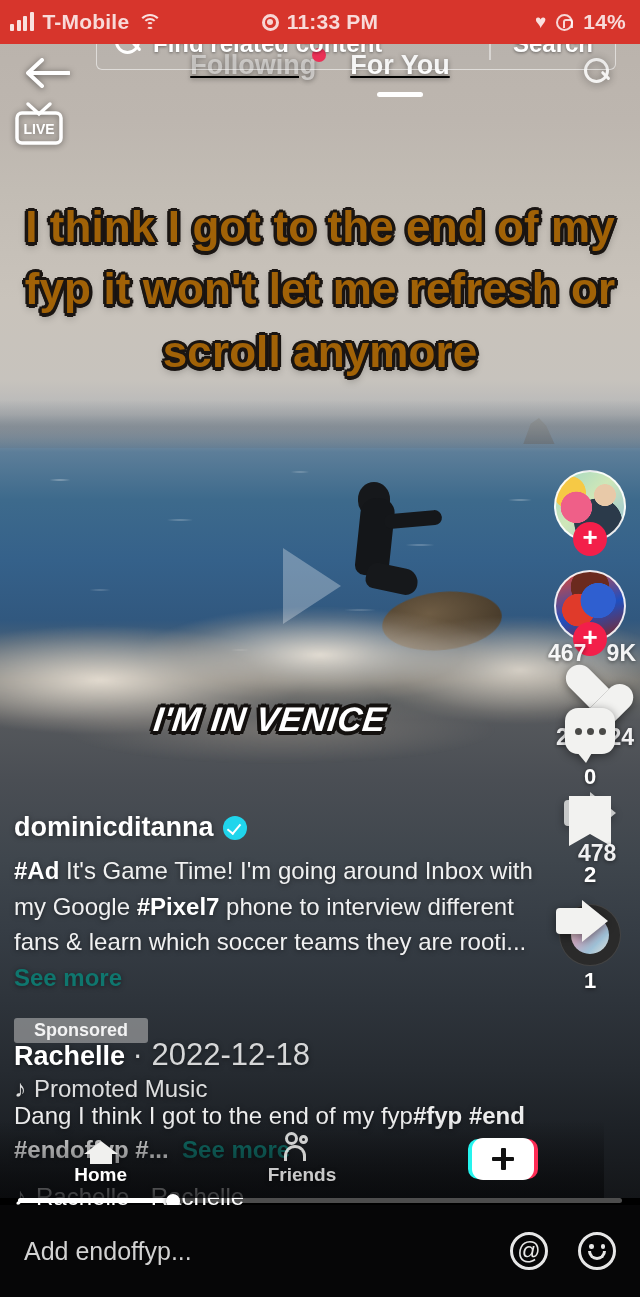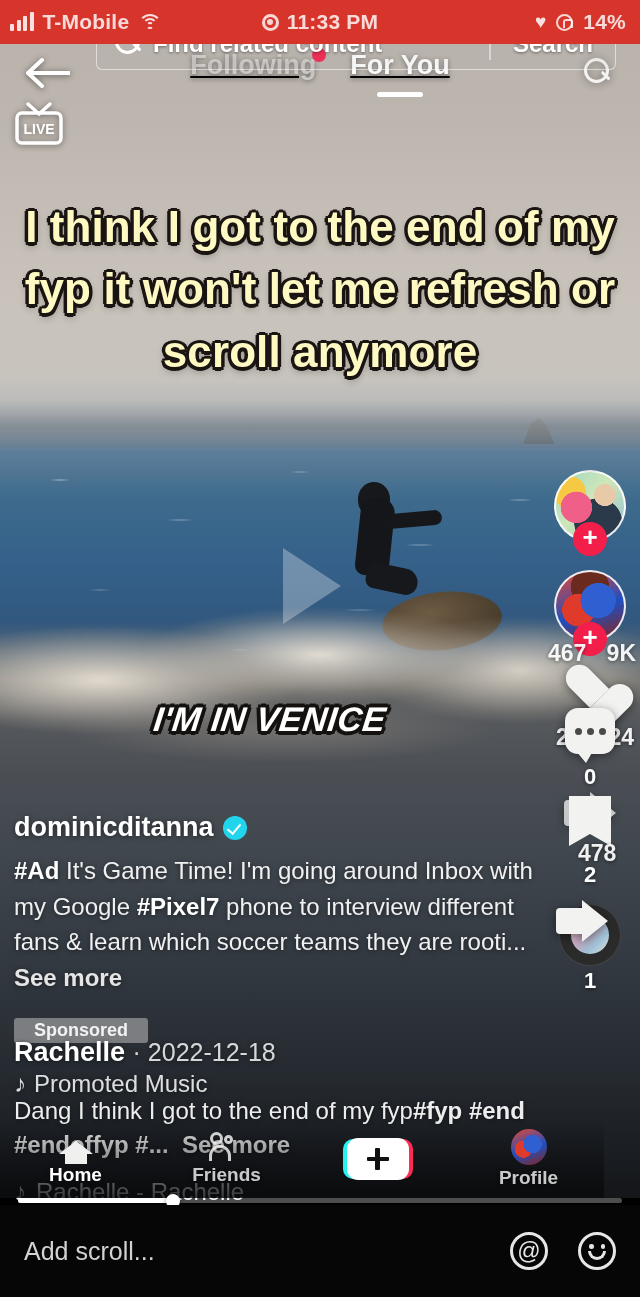--- a/index.html
+++ b/index.html
@@ -156,21 +156,21 @@
     border-radius:50%; background:#f31f4a; }
   #topsearch { position:absolute; right:16px; top:14px; z-index:50;
     filter:drop-shadow(0 1px 4px rgba(0,0,0,.5)); opacity:.85; }
 
   
   #sticker {
     position:absolute; left:0; top:196px; width:640px; z-index:20;
     text-align:center; pointer-events:none;
   }
   #sticker div {
-    font-size:44px; font-weight:bold; color:#fef9c3; line-height:1.42;
+    font-size:44px; font-weight:bold; color:#a16207; line-height:1.42;
     letter-spacing:.1px;
     text-shadow:
       -2.5px -2.5px 0 #1a1512, 2.5px -2.5px 0 #1a1512,
       -2.5px  2.5px 0 #1a1512, 2.5px  2.5px 0 #1a1512,
       -3.5px 0 0 #1a1512, 3.5px 0 0 #1a1512,
       0 -3.5px 0 #1a1512, 0 3.5px 0 #1a1512,
       0 4px 8px rgba(0,0,0,.4);
   }
   #venice {
     position:absolute; left:0; top:700px; width:540px; z-index:20;
@@ -263,29 +263,29 @@
   
   #infoA { position:absolute; left:14px; top:812px; width:520px; z-index:35; }
   #infoA .uname { color:#fff; font-size:27px; font-weight:bold; display:flex; align-items:center; gap:9px;
     text-shadow:0 1px 5px rgba(0,0,0,.5); }
   .verified { width:24px; height:24px; border-radius:50%; background:#20d5ec; position:relative; display:inline-block; }
   .verified::after { content:""; position:absolute; left:7px; top:5px; width:6px; height:11px;
     border:2.5px solid #fff; border-top:none; border-left:none; transform:rotate(40deg); }
   #infoA .desc { color:rgba(255,255,255,.93); font-size:24px; line-height:1.48; margin-top:10px;
     text-shadow:0 1px 5px rgba(0,0,0,.5); }
   #infoA .desc b { font-weight:bold; color:#fff; }
-  .seemore { font-weight:bold; color:#e5e5e5; }
+  .seemore { font-weight:bold; color:#0f766e; }
 
   
   #infoB { position:absolute; left:14px; top:1018px; width:520px; z-index:36; }
   .spchip { display:inline-block; background:rgba(190,190,190,.55); color:rgba(255,255,255,.9);
     font-size:18px; font-weight:bold; padding:2px 20px; border-radius:3px; }
   #infoB .uname2 { color:#fff; font-size:27px; font-weight:bold; margin-top:-6px;
     text-shadow:0 1px 5px rgba(0,0,0,.55); }
-  #infoB .uname2 .date { font-weight:normal; color:rgba(255,255,255,.82); font-size:25px; }
+  #infoB .uname2 .date { font-weight:normal; color:rgba(255,255,255,.82); font-size:31px; }
   #infoB .promo { color:rgba(255,255,255,.85); font-size:24px; margin-top:2px;
     display:flex; align-items:center; gap:8px; text-shadow:0 1px 5px rgba(0,0,0,.55); }
   #infoB .desc2 { color:rgba(255,255,255,.92); font-size:24px; line-height:1.42; margin-top:-4px;
     text-shadow:0 1px 5px rgba(0,0,0,.55); }
   #infoB .desc2 b { font-weight:bold; }
   #infoB .music { color:#fff; font-size:24px; margin-top:16px; display:flex; align-items:center; gap:10px;
     text-shadow:0 1px 5px rgba(0,0,0,.55); }
 
   
   #bottomnav {
@@ -515,34 +515,30 @@
       <span class="friends-i">
           <b></b>
           <b></b>
           <b></b>
         </span>
       <span class="lbl">Friends</span>
     </div>
     <div class="navitem">
       <span class="plusnav"></span>
     </div>
-    <div class="navitem">
-      <span class="profile-i"></span>
-      <span class="lbl">Profile</span>
-    </div>
   </div>
 
   <div id="scrub">
     <div class="track"></div>
     <div class="fill"></div>
     <div class="knob"></div>
   </div>
 
   <div id="commentbar">
-    <span class="placeholder">Add scroll...</span>
+    <span class="placeholder">Add endoffyp...</span>
     <span class="acts">
       <span class="at-i">@</span>
       <span class="emoji-i">
           <b></b>
           <b></b>
           <i></i>
         </span>
     </span>
   </div>
 

